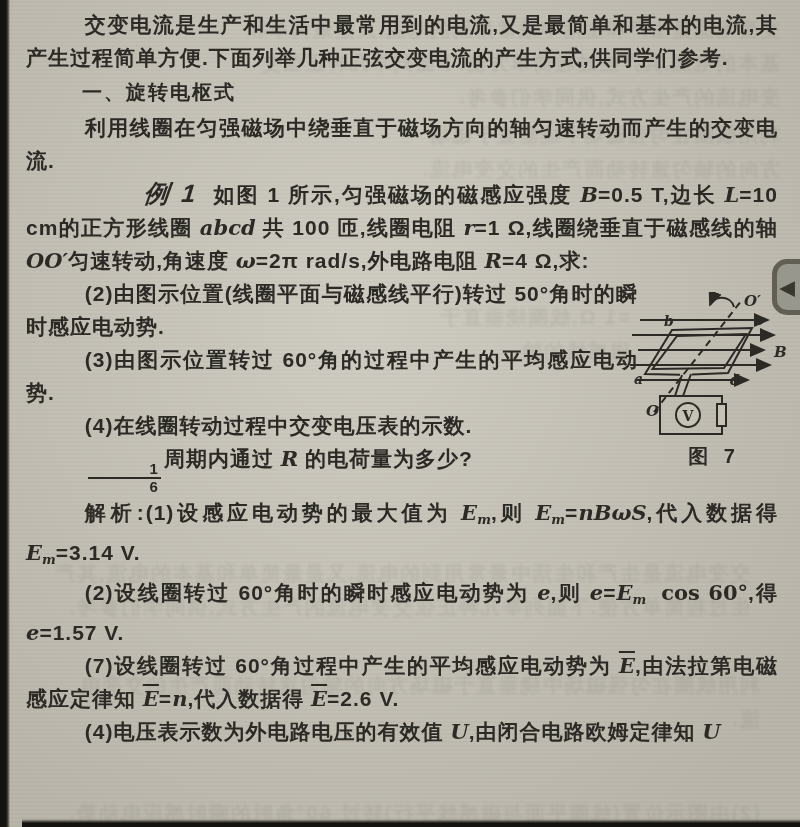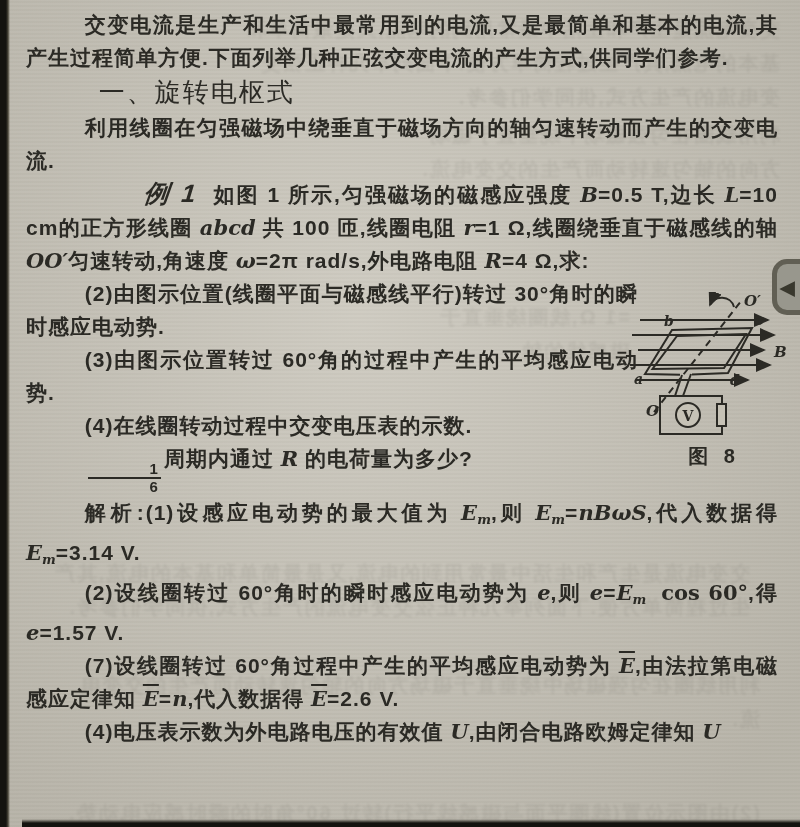--- a/index.html
+++ b/index.html
@@ -8,21 +8,21 @@
   .page::before{content:"";position:absolute;inset:0;pointer-events:none;
         background:radial-gradient(ellipse at 45% 38%, rgba(255,255,255,0.16), rgba(0,0,0,0.07) 88%),
         repeating-linear-gradient(0deg, rgba(0,0,0,0.02) 0 2px, rgba(255,255,255,0.025) 2px 4px);}
   .edge-left{position:absolute;left:0;top:0;width:10px;height:100%;z-index:5;
         background:linear-gradient(90deg,#14130f 0 6px,#4a4639 8px,rgba(74,70,57,0) 10px);}
   .edge-bottom{position:absolute;left:22px;right:0;bottom:0;height:8px;z-index:5;
         background:linear-gradient(0deg,#14130f 0 4px,rgba(69,66,58,0.7) 6px,rgba(69,66,58,0) 8px);}
   .content{position:absolute;left:26px;top:8px;width:752px;font-size:21px;line-height:33px;
         letter-spacing:1px;text-align:justify;z-index:2;}
   .content p{margin:0;text-indent:2.8em;}
-  .heading{font-weight:400;font-size:26px;line-height:37px;letter-spacing:2px;}
+  .heading{font-weight:700;font-size:20px;line-height:37px;letter-spacing:2px;}
   .narrow{max-width:612px;}
   .math{font-family:"DejaVu Serif",serif;font-style:italic;letter-spacing:0;}
   .fn{font-family:"DejaVu Serif",serif;font-style:normal;letter-spacing:0;margin-left:15px;}
   .msub{font-family:"DejaVu Serif",serif;font-style:italic;font-size:13px;vertical-align:-4px;letter-spacing:0;}
   .avg{text-decoration:overline;}
   .frac{display:inline-flex;flex-direction:column;align-items:center;vertical-align:-0.55em;
         line-height:1.08;font-size:15px;letter-spacing:0;margin:0 3px;font-weight:700;}
   .frac .num{border-bottom:2px solid currentColor;padding:0 3px;}
   .exlabel{font-weight:800;font-style:italic;font-size:25px;letter-spacing:3px;margin-right:14px;
         transform:skewX(-6deg);display:inline-block;}
@@ -98,34 +98,34 @@
 
       <g stroke="#2b2a25" stroke-width="2" fill="none">
         <line x1="52" y1="83" x2="45" y2="104"></line>
         <line x1="61" y1="82" x2="53" y2="104"></line>
         <rect x="30" y="104" width="62" height="38"></rect>
         <rect x="87" y="112" width="9" height="22" fill="#c6c2b6"></rect>
         <circle cx="58" cy="123" r="12" fill="#c6c2b6"></circle>
       </g>
       <text x="58" y="129" text-anchor="middle" font-size="14" fill="#2b2a25" font-family="DejaVu Serif, serif">V</text>
     </svg>
-    <div class="fig-caption">图 8</div>
+    <div class="fig-caption">图 7</div>
   </div>
 
   <div class="content">
 
     <p>交变电流是生产和生活中最常用到的电流,又是最简单和基本的电流,其产生过程简单方便.下面列举几种正弦交变电流的产生方式,供同学们参考.</p>
 
     <p class="heading">一、旋转电枢式</p>
 
     <p>利用线圈在匀强磁场中绕垂直于磁场方向的轴匀速转动而产生的交变电流.</p>
 
     <p><span class="exlabel">例 1</span><span>如图 1 所示,匀强磁场的磁感应强度 </span><span class="math">B</span><span>=0.5 T,边长 </span><span class="math">L</span><span>=10 cm的正方形线圈 </span><span class="math">abcd</span><span> 共 100 匝,线圈电阻 </span><span class="math">r</span><span>=1 Ω,线圈绕垂直于磁感线的轴 </span><span class="math">OO′</span><span>匀速转动,角速度 </span><span class="math">ω</span><span>=2π rad/s,外电路电阻 </span><span class="math">R</span><span>=4 Ω,求:</span></p>
 
-    <p class="narrow">(2)由图示位置(线圈平面与磁感线平行)转过 30°角时的瞬时感应电动势.</p>
+    <p class="narrow">(2)由图示位置(线圈平面与磁感线平行)转过 50°角时的瞬时感应电动势.</p>
     <p class="narrow">(3)由图示位置转过 60°角的过程中产生的平均感应电动势.</p>
     <p>(4)在线圈转动过程中交变电压表的示数.</p>
 
     <p class="q6line"><span class="frac">
           <span class="num">1</span>
           <span class="den">6</span>
         </span><span>周期内通过 </span><span class="math">R</span><span> 的电荷量为多少?</span></p>
 
     <p><span class="sol-label">解析:</span><span>(1)设感应电动势的最大值为 </span><span class="math">E</span><span class="msub">m</span><span>,则 </span><span class="math">E</span><span class="msub">m</span><span>=</span><span class="math">nBωS</span><span>,代入数据得</span><span class="math">E</span><span class="msub">m</span><span>=3.14 V.</span></p>
 

